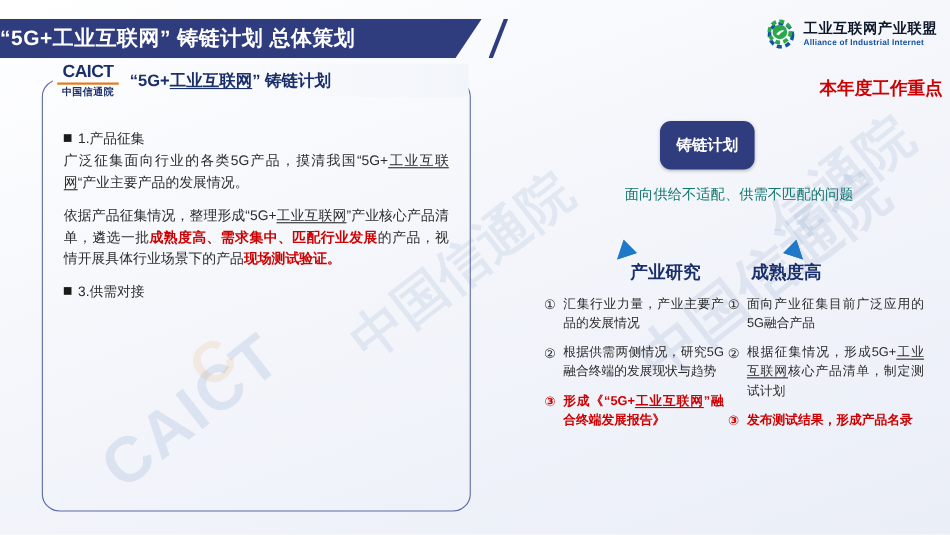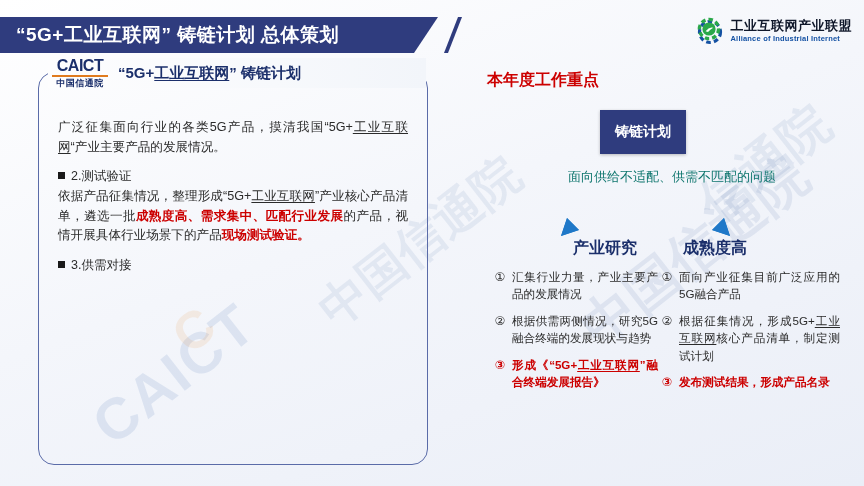--- a/index.html
+++ b/index.html
@@ -20,21 +20,21 @@
   .wm-cn2{left:560px;top:215px;font-size:54px;transform:rotate(-38deg);opacity:.08;}
   .wm-cn3{left:690px;top:130px;font-size:50px;transform:rotate(-38deg);opacity:.07;}
 
   
   .banner-wrap{position:absolute;left:0;top:17px;height:36px;width:470px;}
   .banner{position:absolute;left:0;top:0;height:36px;width:438px;
      background:#2f3c7e;
      clip-path:polygon(0 0, 438px 0, 414px 36px, 0 36px);
      display:flex;align-items:center;}
   .banner-title{color:#fff;font-size:19px;font-weight:700;letter-spacing:.5px;
-     padding-left:16px;white-space:nowrap;}
+     white-space:nowrap;}
   .banner-slash{position:absolute;left:444px;top:0;height:36px;width:18px;
      background:#2f3c7e;clip-path:polygon(14px 0,18px 0,4px 36px,0 36px);}
 
   
   .logo{position:absolute;right:12px;top:16px;display:flex;align-items:center;gap:6px;}
   .logo-mark{width:30px;height:30px;position:relative;flex:0 0 auto;}
   .logo-text{display:flex;flex-direction:column;line-height:1;}
   .logo-cn{font-size:13px;font-weight:700;color:#0f172a;letter-spacing:.5px;}
   .logo-en{font-size:7.5px;font-weight:700;color:#1451a3;margin-top:3px;letter-spacing:.2px;}
 
@@ -54,24 +54,24 @@
 
   .lbody{position:absolute;left:58px;top:118px;width:350px;}
   .sec{margin-bottom:11px;}
   .sec-head{font-size:12.5px;color:#2b2b2b;font-weight:400;margin-bottom:2px;}
   .sq{display:inline-block;width:7px;height:7px;background:#1a1a1a;margin-right:6px;
       vertical-align:1px;}
   .sec-body{font-size:12.6px;line-height:1.55;color:#2b2b2b;text-align:justify;}
   .rd{color:#cc0000;font-weight:700;}
 
   
-  .rp-title{position:absolute;left:487px;top:70px;width:370px;text-align:left;
+  .rp-title{position:absolute;left:487px;top:70px;width:370px;text-align:right;
      font-size:16px;font-weight:700;color:#cc0000;}
   .pill{position:absolute;left:600px;top:110px;width:86px;height:44px;
-     background:#2f3c7e;border-radius:0;display:flex;align-items:center;
+     background:#2f3c7e;border-radius:10px;display:flex;align-items:center;
      justify-content:center;color:#fff;font-size:14px;font-weight:700;
      box-shadow:0 1px 3px rgba(0,0,0,.25);}
   .rp-sub{position:absolute;left:487px;top:168px;width:370px;text-align:center;
      font-size:13px;font-weight:400;color:#0f766e;}
 
   .arrow{position:absolute;width:46px;height:46px;}
   .arrow-l{left:555px;top:196px;}
   .arrow-r{left:690px;top:196px;}
 
   .colhead{position:absolute;top:238px;font-size:16px;font-weight:700;color:#1b2f6b;}
@@ -130,27 +130,27 @@
     <span class="caict-cn">中国信通院</span>
   </span>
   <span class="lpanel-title">
     “5G+<span class="u">工业互联网</span>” 铸链计划
   </span>
 </div>
 
 <div class="lbody">
 
   <div class="sec">
+    <div class="sec-head">
+      <span class="sq"></span><span>1.产品征集</span>
+    </div>
     <div class="sec-body">广泛征集面向行业的各类5G产品，摸清我国“5G+<span class="u">工业互联网</span>“产业主要产品的发展情况。</div>
   </div>
 
   <div class="sec">
-    <div class="sec-head">
-      <span class="sq"></span><span>2.测试验证</span>
-    </div>
     <div class="sec-body">依据产品征集情况，整理形成“5G+<span class="u">工业互联网</span>”产业核心产品清单，遴选一批<span class="rd">成熟度高、需求集中、匹配行业发展</span>的产品，视情开展具体行业场景下的产品<span class="rd">现场测试验证。</span></div>
   </div>
 
   <div class="sec">
     <div class="sec-head">
       <span class="sq"></span><span>3.供需对接</span>
     </div>
   </div>
 
 </div>

